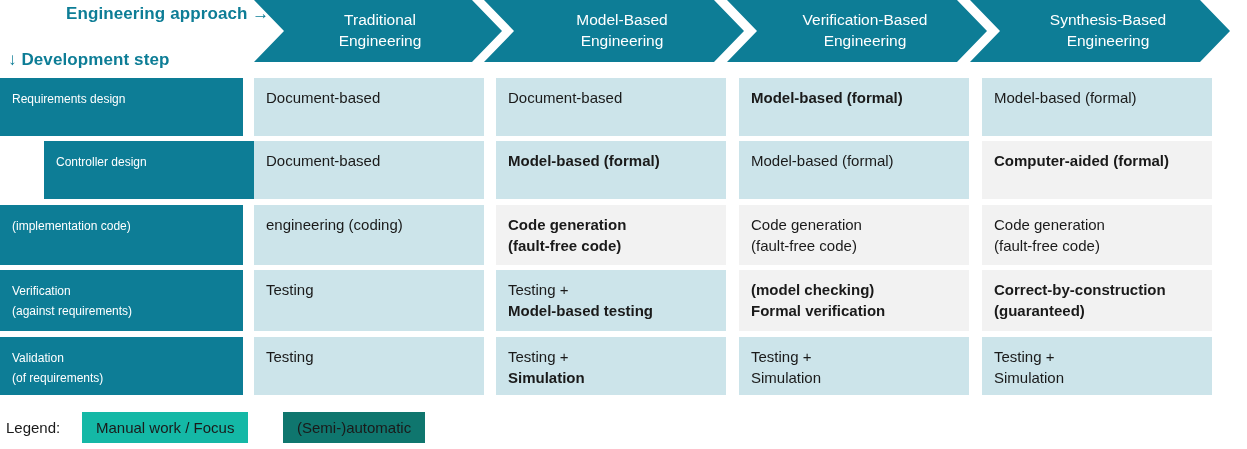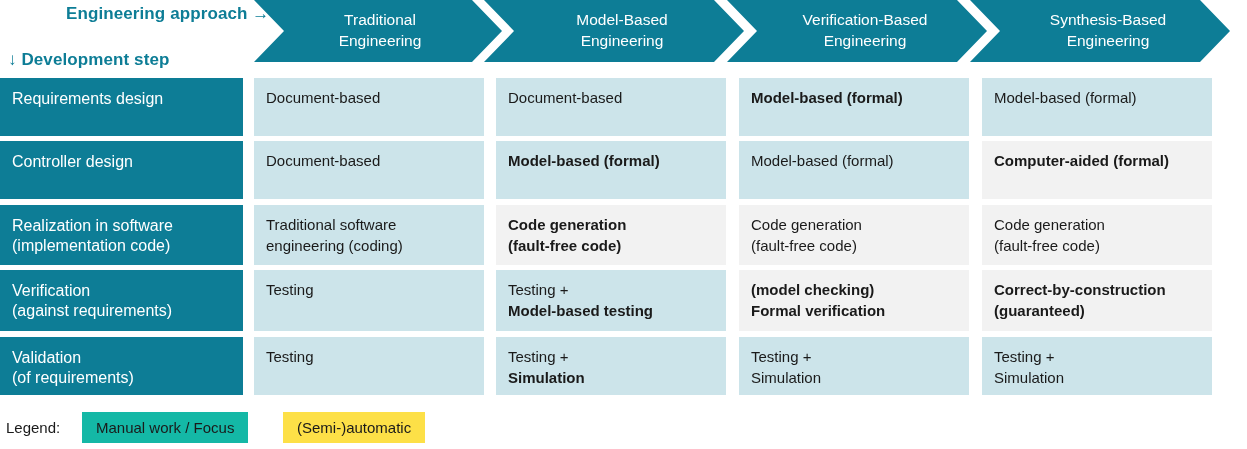--- a/index.html
+++ b/index.html
@@ -48,21 +48,21 @@
     white-space: nowrap;
   }
 
   
   .rowlabel {
     position: absolute;
     left: 0;
     width: 243px;
     background: #0d7d96;
     color: #ffffff;
-    font-size: 16px;
+    font-size: 12px;
     line-height: 20px;
     padding: 11px 12px 0 12px;
   }
   .rowlabel .l2 { display: block; }
 
   
   .cell {
     position: absolute;
     font-size: 15px;
     line-height: 21px;
@@ -92,21 +92,21 @@
     top: 0;
     height: 31px;
     font-size: 15px;
     color: #1a1a1a;
     display: flex;
     align-items: center;
     justify-content: center;
     padding: 0 14px;
   }
   .legend-chip.manual { left: 82px; background: #14b8a6; }
-  .legend-chip.auto   { left: 283px; background: #fde047; text-align: center; }
+  .legend-chip.auto   { left: 283px; background: #0f766e; text-align: center; }
 </style>
 </head>
 <body>
 
 <div id="root">
 
   <div class="axis-label axis-approach">Engineering approach →</div>
   <div class="axis-label axis-step">↓ Development step</div>
 
   <div class="header-band">
@@ -123,25 +123,24 @@
         <div class="hdr-text" style="left: 504px; width: 236px;"><span>Model-Based</span><br><span>Engineering</span></div>
         <div class="hdr-text" style="left: 747px; width: 236px;"><span>Verification-Based</span><br><span>Engineering</span></div>
         <div class="hdr-text" style="left: 990px; width: 236px;"><span>Synthesis-Based</span><br><span>Engineering</span></div>
       </div>
   </div>
 
   <div id="rowlabels">
       <div class="rowlabel" style="top: 78px; height: 58px;">
         <span class="l2">Requirements design</span>
       </div>
-      <div class="rowlabel" style="top: 141px; height: 58px;">
+      <div class="rowlabel" style="top: 141px; height: 58px; margin-left: 44px;">
         <span class="l2">Controller design</span>
       </div>
       <div class="rowlabel" style="top: 205px; height: 60px;">
-        <span class="l2">Realization in software</span>
         <span class="l2">(implementation code)</span>
       </div>
       <div class="rowlabel" style="top: 270px; height: 61px;">
         <span class="l2">Verification</span>
         <span class="l2">(against requirements)</span>
       </div>
       <div class="rowlabel" style="top: 337px; height: 58px;">
         <span class="l2">Validation</span>
         <span class="l2">(of requirements)</span>
       </div>
@@ -166,21 +165,20 @@
       <div class="cell manual" style="left: 496px; top: 141px; width: 230px; height: 58px;">
         <span class="line b">Model-based (formal)</span>
       </div>
       <div class="cell manual" style="left: 739px; top: 141px; width: 230px; height: 58px;">
         <span class="line">Model-based (formal)</span>
       </div>
       <div class="cell auto" style="left: 982px; top: 141px; width: 230px; height: 58px;">
         <span class="line b">Computer-aided (formal)</span>
       </div>
       <div class="cell manual" style="left: 254px; top: 205px; width: 230px; height: 60px;">
-        <span class="line">Traditional software</span>
         <span class="line">engineering (coding)</span>
       </div>
       <div class="cell auto" style="left: 496px; top: 205px; width: 230px; height: 60px;">
         <span class="line b">Code generation</span>
         <span class="line b">(fault-free code)</span>
       </div>
       <div class="cell auto" style="left: 739px; top: 205px; width: 230px; height: 60px;">
         <span class="line">Code generation</span>
         <span class="line">(fault-free code)</span>
       </div>

